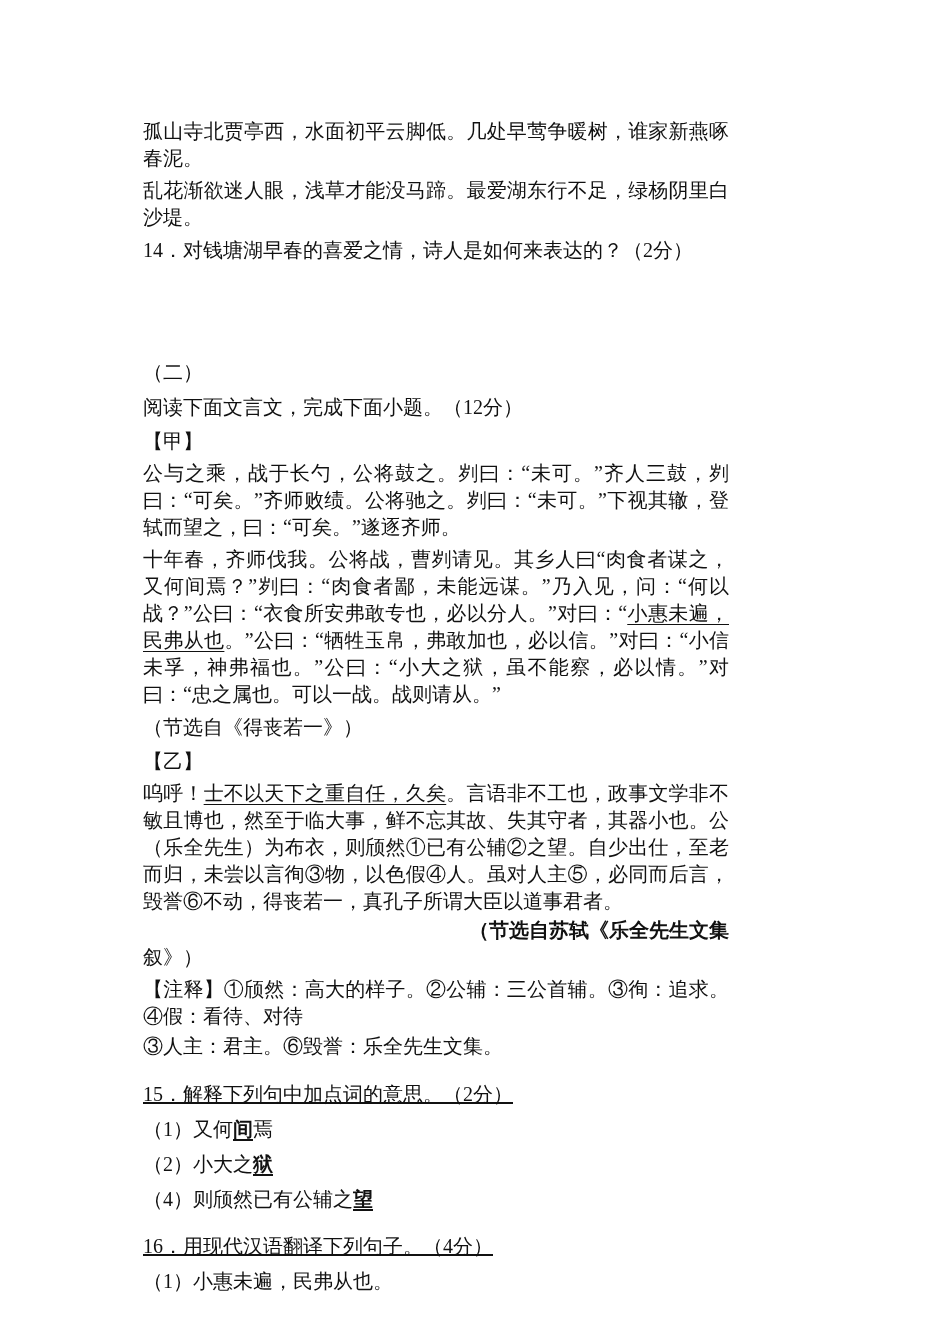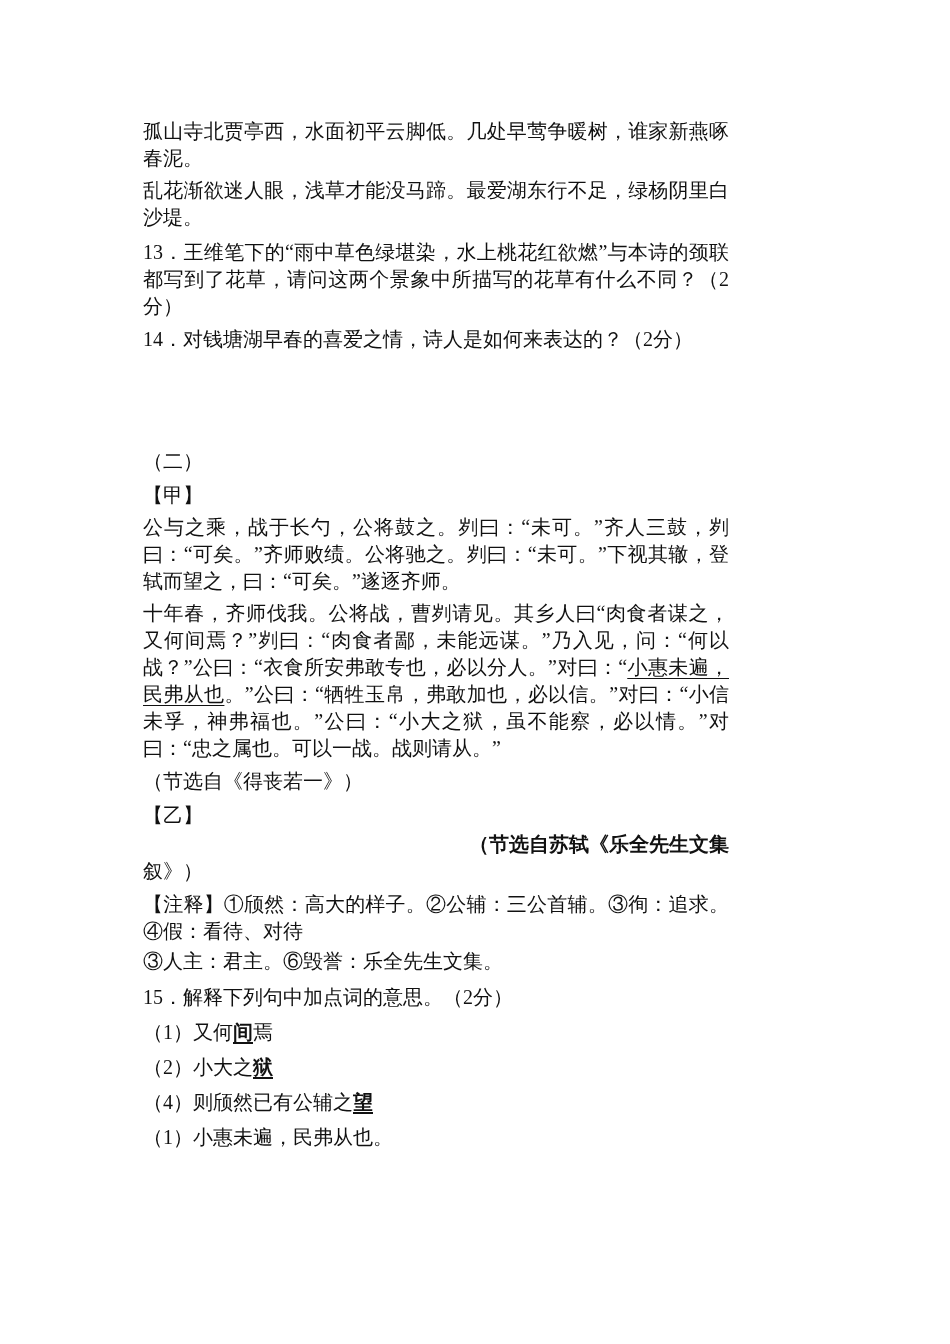--- a/index.html
+++ b/index.html
@@ -27,23 +27,23 @@
   .poem-line { margin-bottom: 5px; }
   .q13 { margin-top: 8px; }
   .q14 { margin-top: 6px; }
   .sec-label { margin-top: 95px; }
   .intro { margin-top: 8px; }
   .tag-label { margin-top: 7px; }
   .passage-p { margin-top: 5px; }
   .src-line { margin-top: 6px; }
   .src-right { margin-top: 2px; text-align: right; font-weight: bold; }
   .src-left { margin-top: 0; text-align: left; }
-  .notes-line { margin-top: 3px; }
+  .notes-line { margin-top: 3px; font-family: Liberation Mono, monospace; }
   .notes-first { margin-top: 6px; }
-  .q-stem { margin-top: 9px; }
+  .q-stem { margin-top: 20px; text-decoration: underline; }
   .q-item { margin-top: 8px; }
   .u-phrase {
     text-decoration: underline;
     text-underline-offset: 4px;
     text-decoration-thickness: 1px;
   }
   .em-dot {
     font-weight: 700;
     text-decoration: underline;
     text-underline-offset: 3px;
@@ -51,37 +51,40 @@
   }
 </style>
 </head>
 <body>
 
 <div class="page">
 
   <div class="block poem-line">孤山寺北贾亭西，水面初平云脚低。几处早莺争暖树，谁家新燕啄春泥。</div>
   <div class="block poem-line">乱花渐欲迷人眼，浅草才能没马蹄。最爱湖东行不足，绿杨阴里白沙堤。</div>
 
-  <div class="block q13">13．王维笔下的“雨中草色绿堪染，水上桃花红欲燃”与本诗的颈联都写到了花草，请问这两个景象中所描写的花草有什么不同？（2分）</div>
   <div class="block q14">14．对钱塘湖早春的喜爱之情，诗人是如何来表达的？（2分）</div>
 
   <div class="block sec-label">（二）</div>
+  <div class="block intro">阅读下面文言文，完成下面小题。（12分）</div>
 
   <div class="block tag-label">【甲】</div>
 
   <div class="block passage-p">公与之乘，战于长勺，公将鼓之。刿曰：“未可。”齐人三鼓，刿曰：“可矣。”齐师败绩。公将驰之。刿曰：“未可。”下视其辙，登轼而望之，曰：“可矣。”遂逐齐师。</div>
 
   <div class="block passage-p">
     <span>十年春，齐师伐我。公将战，曹刿请见。其乡人曰“肉食者谋之，又何间焉？”刿曰：“肉食者鄙，未能远谋。”乃入见，问：“何以战？”公曰：“衣食所安弗敢专也，必以分人。”对曰：“</span><span class="u-phrase">小惠未遍，民弗从也</span><span>。”公曰：“牺牲玉帛，弗敢加也，必以信。”对曰：“小信未孚，神弗福也。”公曰：“小大之狱，虽不能察，必以情。”对曰：“忠之属也。可以一战。战则请从。”</span>
   </div>
 
   <div class="block src-line">（节选自《得丧若一》）</div>
 
   <div class="block tag-label">【乙】</div>
 
+  <div class="block passage-p">
+    <span>呜呼！</span><span class="u-phrase">士不以天下之重自任，久矣</span><span>。言语非不工也，政事文学非不敏且博也，然至于临大事，鲜不忘其故、失其守者，其器小也。公（乐全先生）为布衣，则颀然①已有公辅②之望。自少出仕，至老而归，未尝以言徇③物，以色假④人。虽对人主⑤，必同而后言，毁誉⑥不动，得丧若一，真孔子所谓大臣以道事君者。</span>
+  </div>
 
   <div class="block src-right">（节选自苏轼《乐全先生文集</div>
   <div class="block src-left">叙》）</div>
 
   <div class="block notes-line notes-first">【注释】①颀然：高大的样子。②公辅：三公首辅。③徇：追求。④假：看待、对待</div>
   <div class="block notes-line">③人主：君主。⑥毁誉：乐全先生文集。</div>
 
   <div class="block q-stem">15．解释下列句中加点词的意思。（2分）</div>
 
   <div class="block q-item">
@@ -90,15 +93,16 @@
 
   <div class="block q-item">
     <span>（2）小大之</span><span class="em-dot">狱</span><span></span>
   </div>
 
 
   <div class="block q-item">
     <span>（4）则颀然已有公辅之</span><span class="em-dot">望</span><span></span>
   </div>
 
+  <div class="block q-stem">16．用现代汉语翻译下列句子。（4分）</div>
   <div class="block q-item">（1）小惠未遍，民弗从也。</div>
 
 </div>
 
 </body></html>

